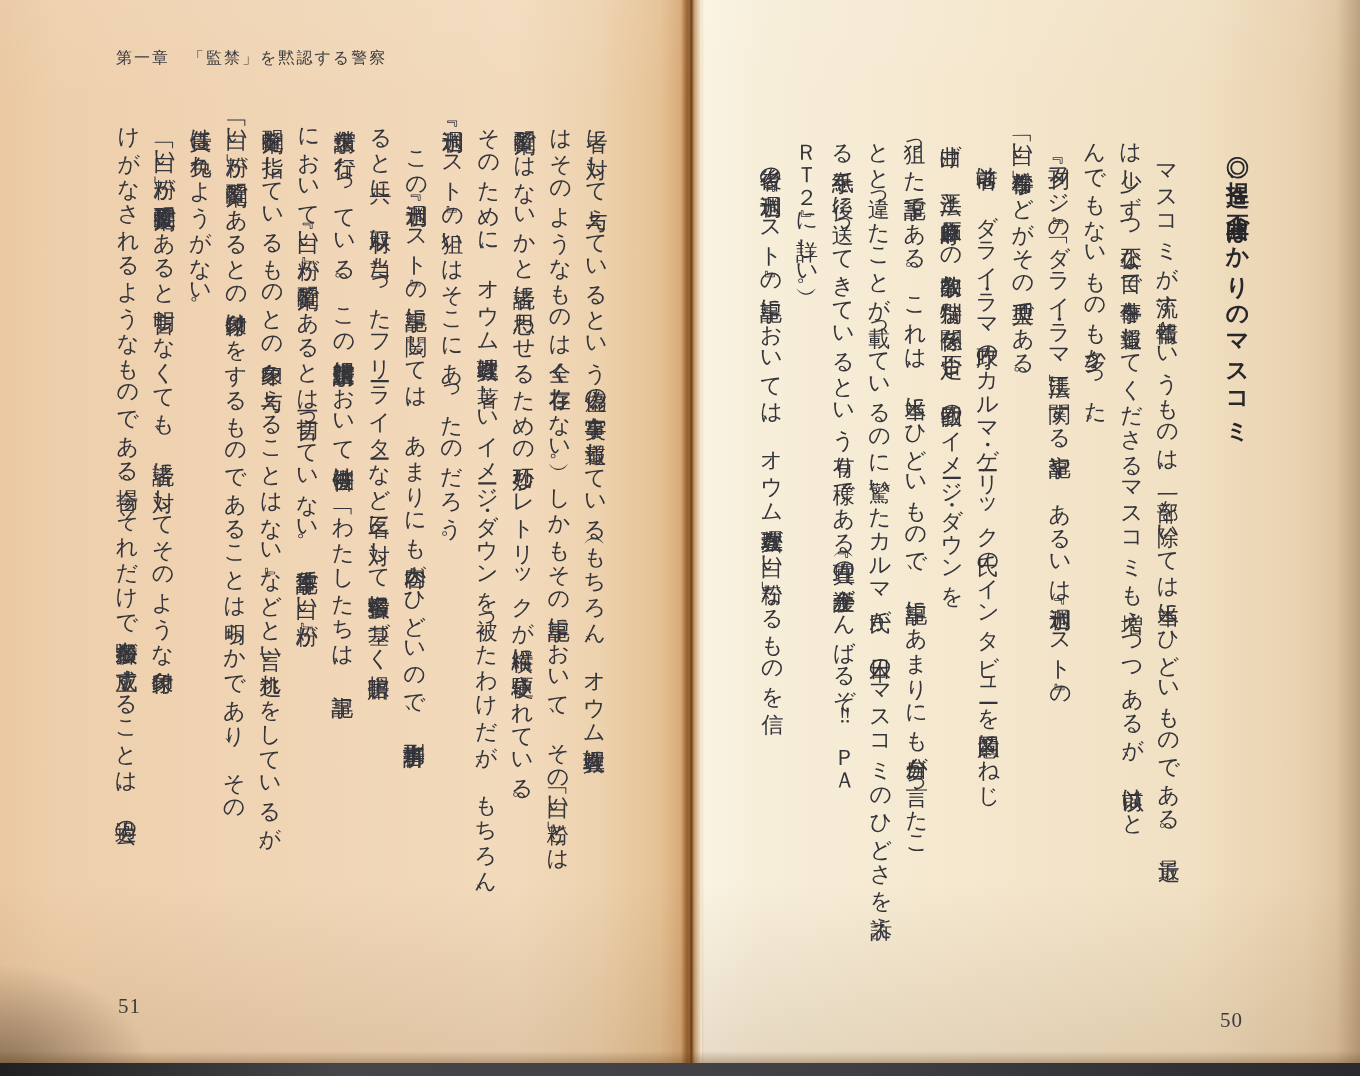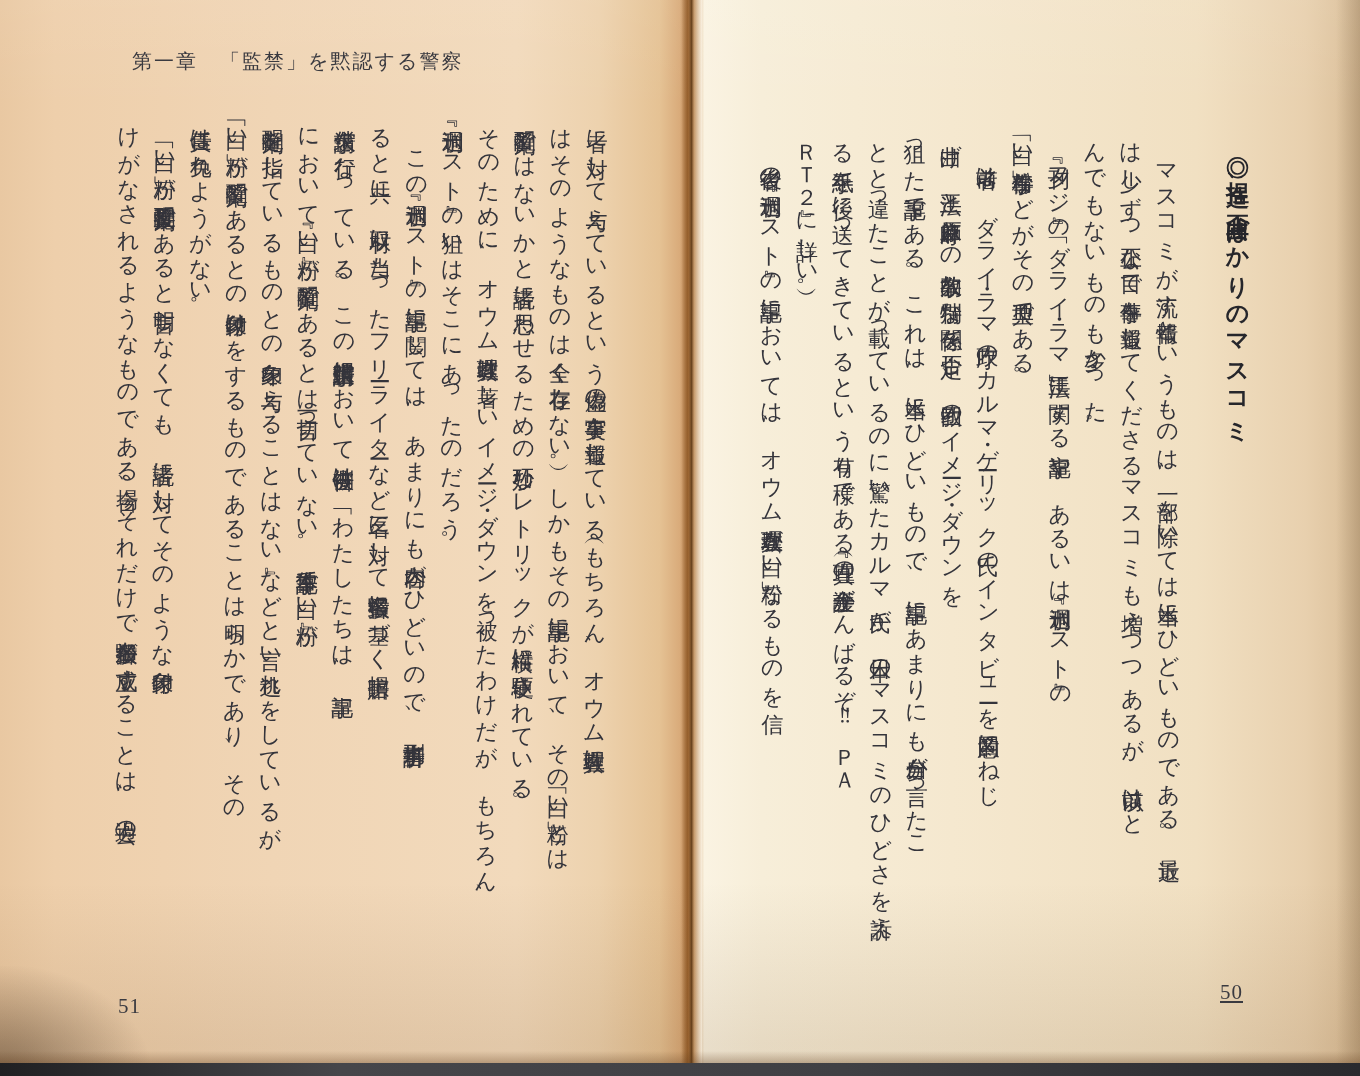--- a/index.html
+++ b/index.html
@@ -48,28 +48,28 @@
     letter-spacing:0.6px;
     height:895px;
   }
   #left-body{top:113px;right:747px;transform:rotate(0.25deg);}
   #right-body{top:128px;right:174px;transform:rotate(-0.2deg);}
   .section-heading{
     top:138px;right:107px;
     font-size:23px;font-weight:bold;letter-spacing:3px;color:#26262b;
   }
   .running-header{
-    position:absolute;left:132px;top:48px;
-    font-size:20px;letter-spacing:2px;color:#3a3a40;
+    position:absolute;left:116px;top:48px;
+    font-size:16px;letter-spacing:2px;color:#3a3a40;
   }
   .pagenum{
     position:absolute;font-size:21px;color:#3a3a40;letter-spacing:1px;
   }
   #pn-left{left:118px;top:994px;}
-  #pn-right{left:1220px;top:980px;text-decoration:underline;}
+  #pn-right{left:1220px;top:1008px;}
 </style>
 </head>
 <body>
 
 <div class="canvas">
 
   <div class="spine"></div>
   <div class="right-edge"></div>
 
   <div>

